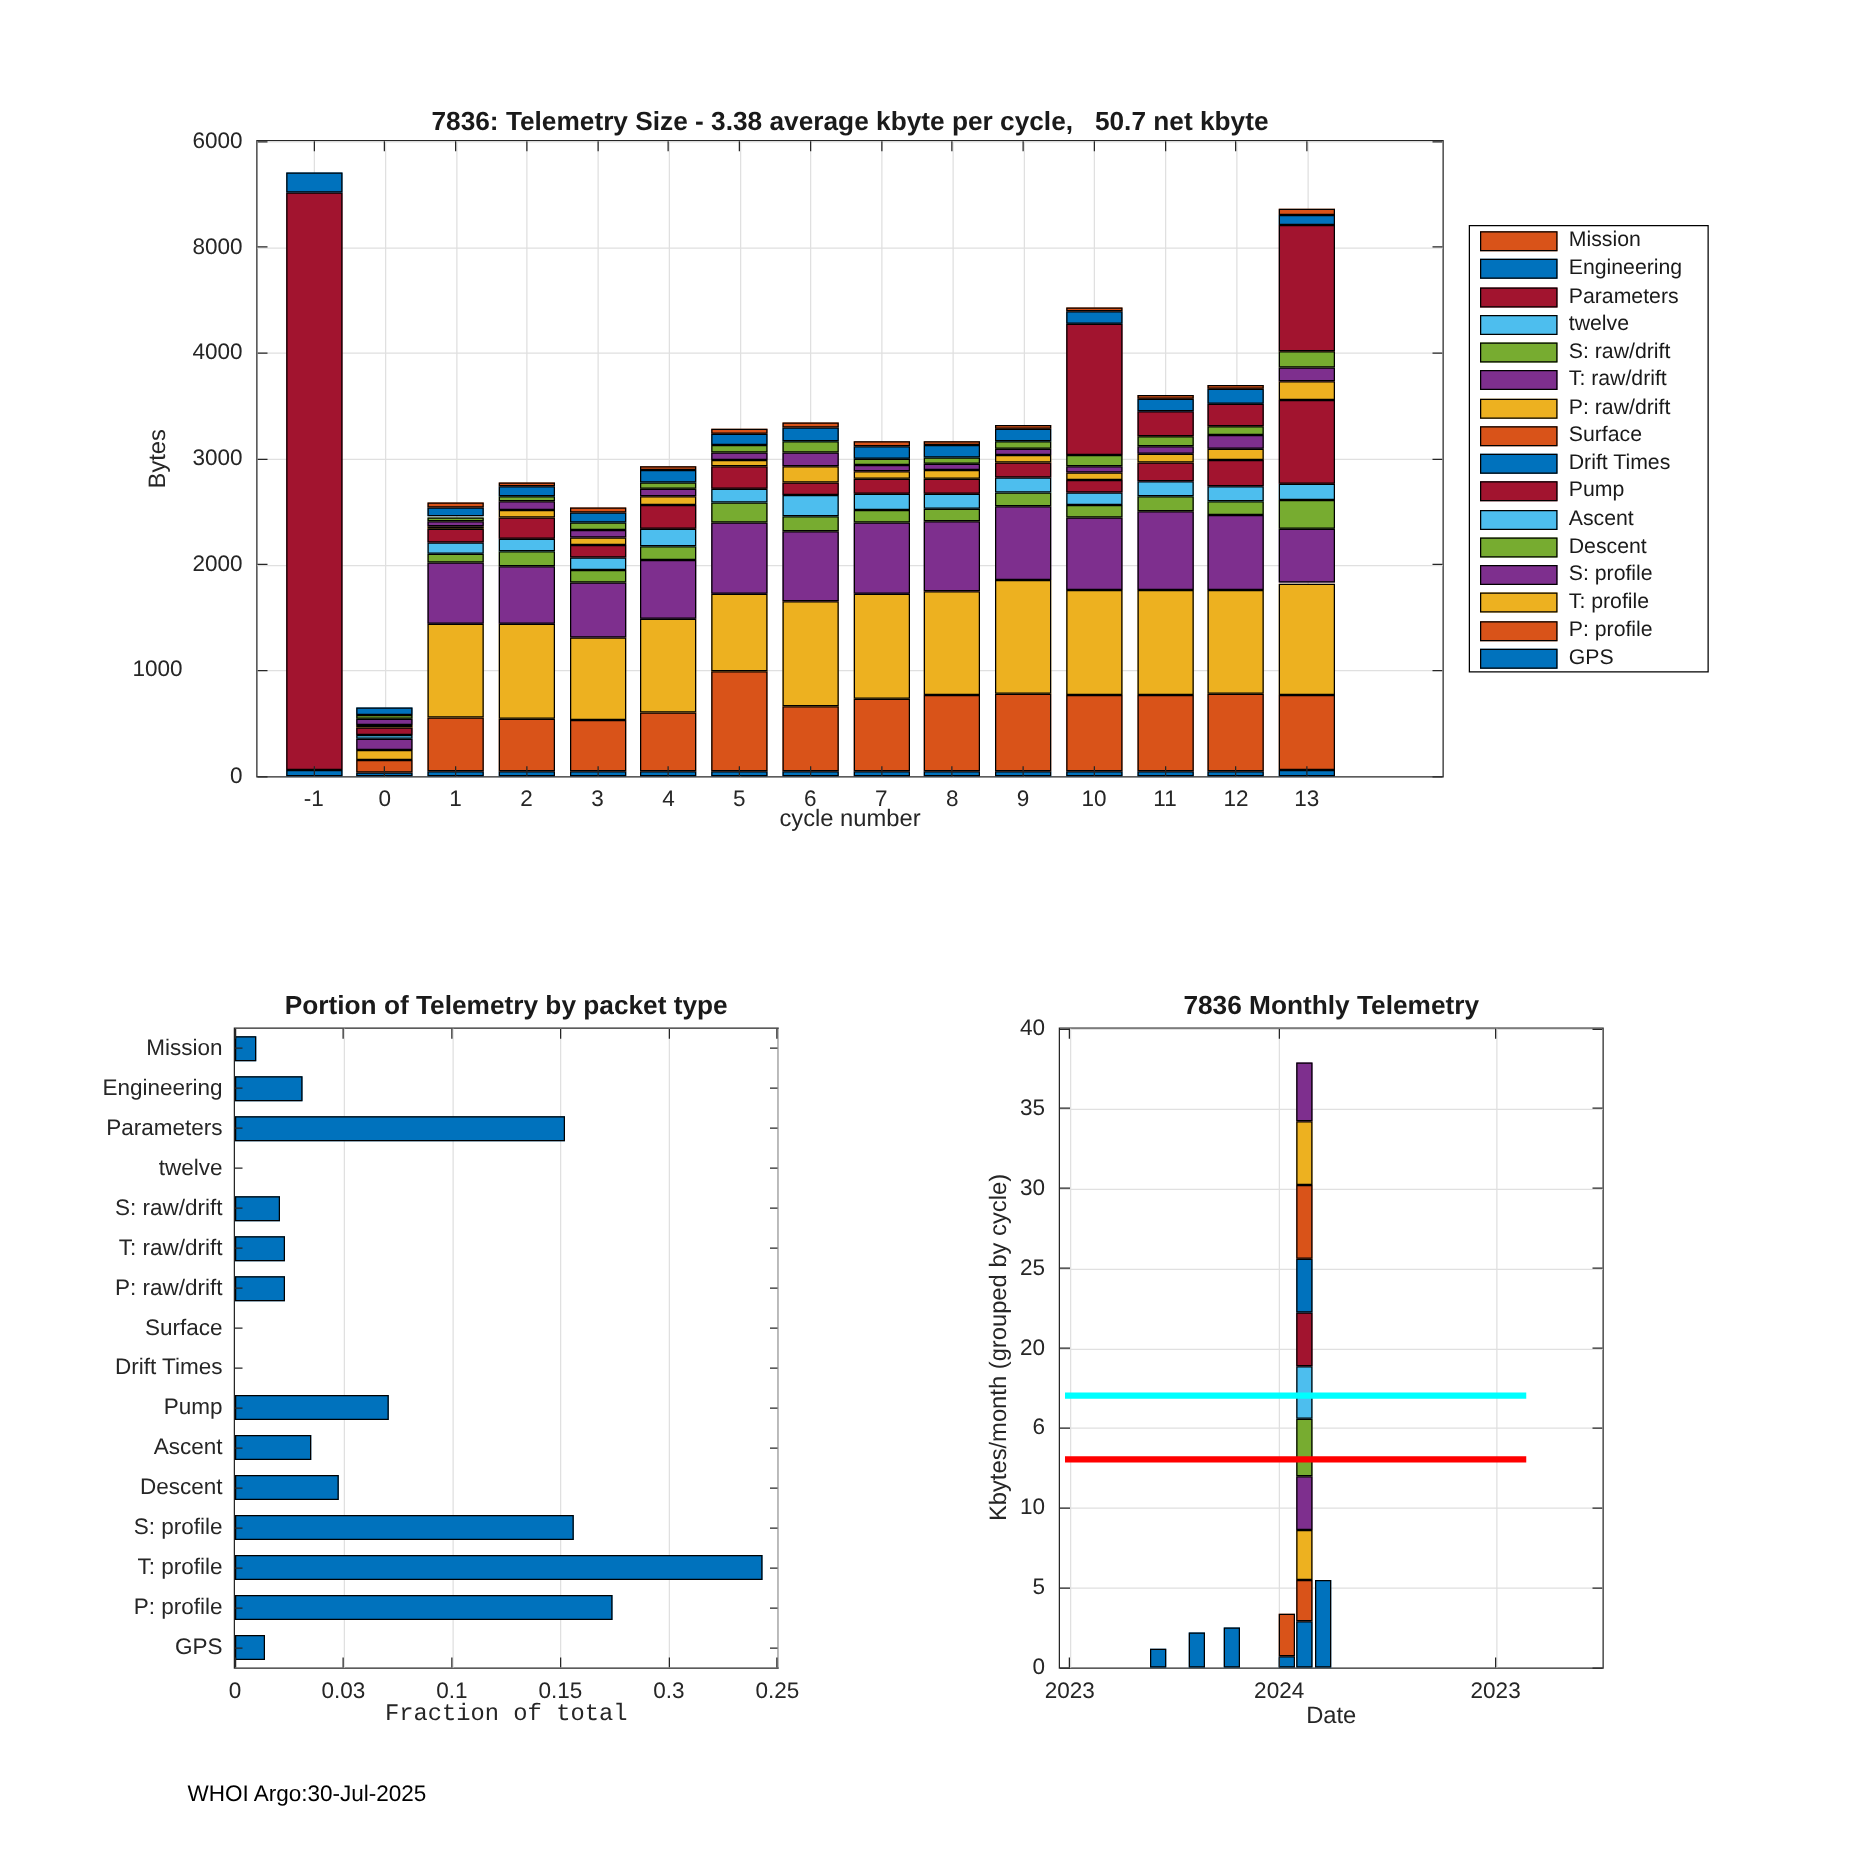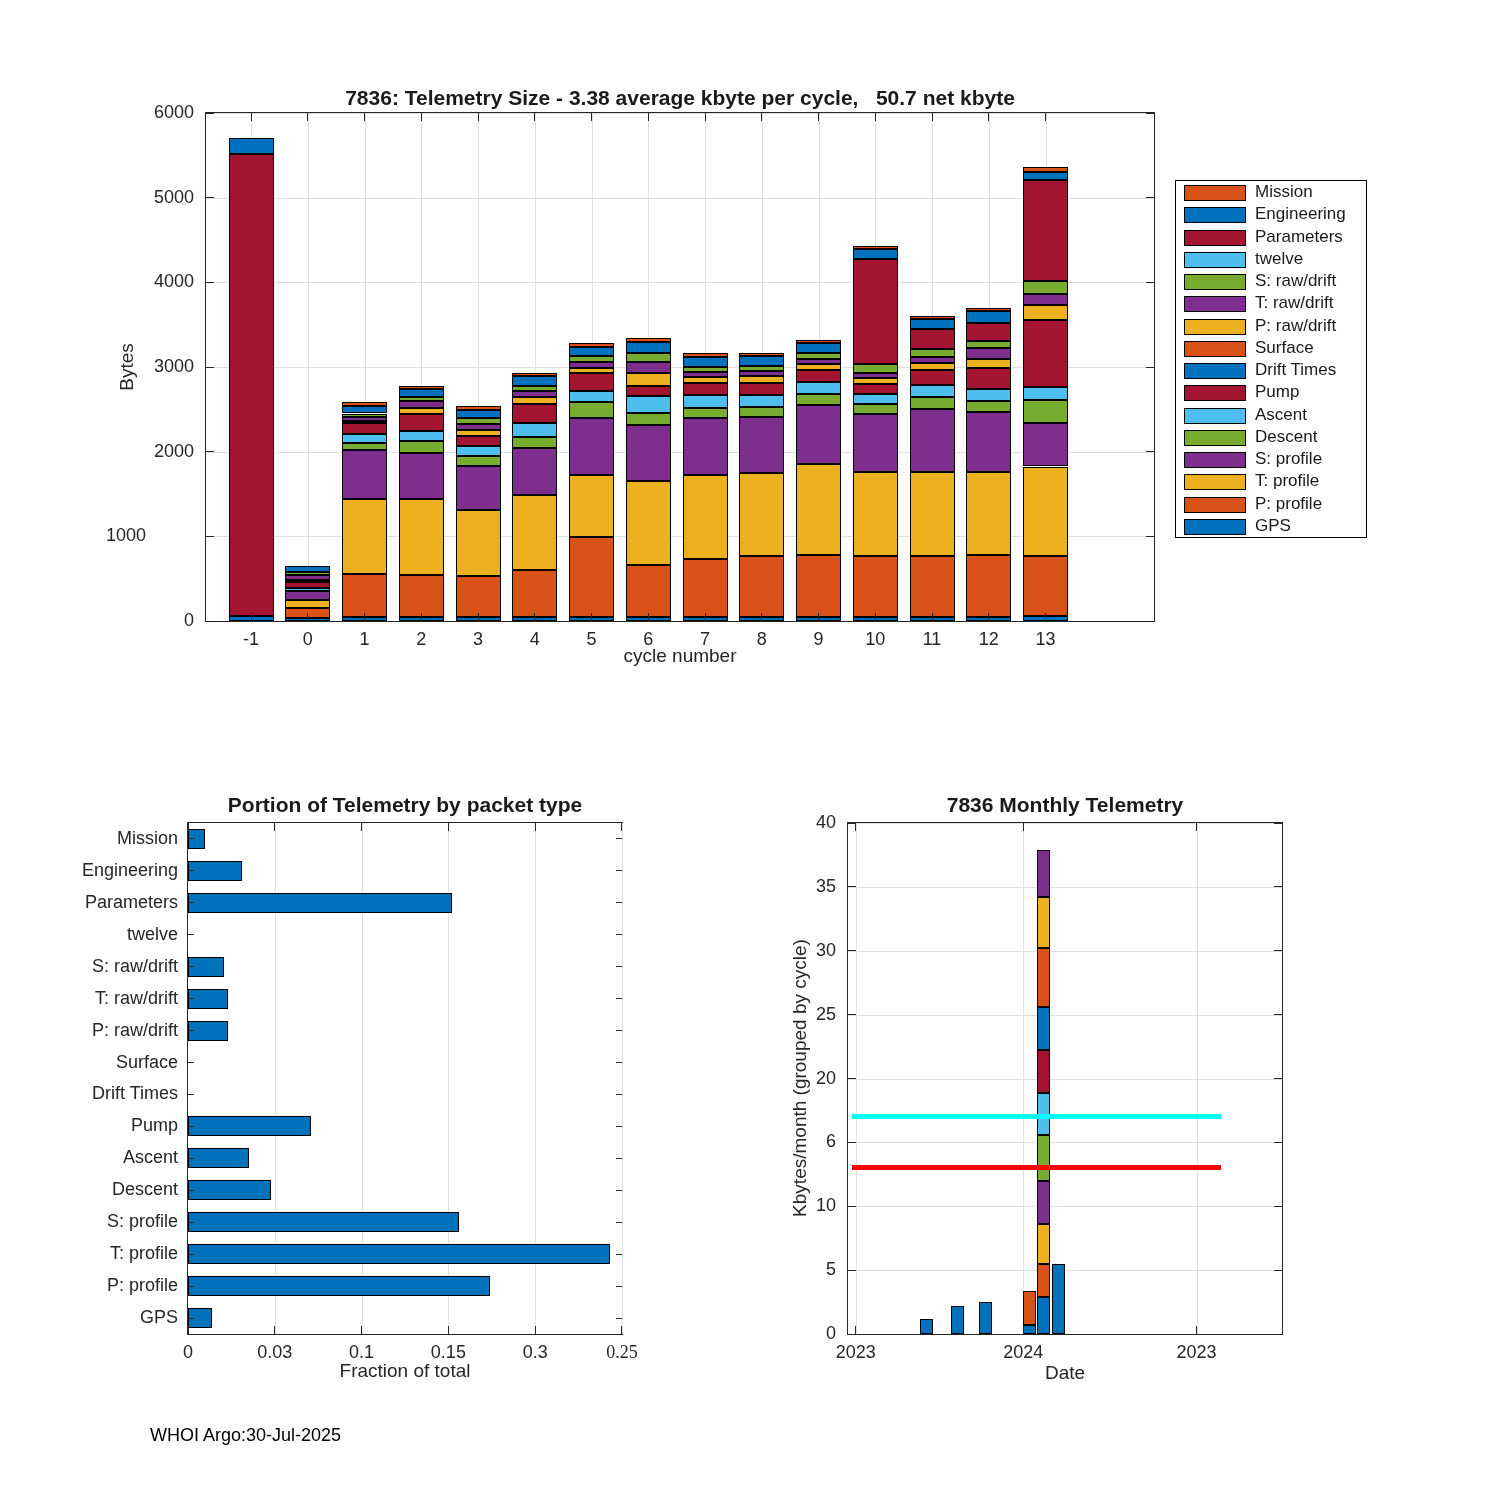--- a/index.html
+++ b/index.html
@@ -237,21 +237,21 @@
         <div class="tick" style="right: 0px; top: 338.167px; width: 8px; height: 1px;"></div>
         <div class="ticklab" style="right: 960px; top: 327.667px; text-align: right;">2000</div>
         <div class="tick" style="left: 0px; top: 253.5px; width: 8px; height: 1px;"></div>
         <div class="tick" style="right: 0px; top: 253.5px; width: 8px; height: 1px;"></div>
         <div class="ticklab" style="right: 960px; top: 243px; text-align: right;">3000</div>
         <div class="tick" style="left: 0px; top: 168.833px; width: 8px; height: 1px;"></div>
         <div class="tick" style="right: 0px; top: 168.833px; width: 8px; height: 1px;"></div>
         <div class="ticklab" style="right: 960px; top: 158.333px; text-align: right;">4000</div>
         <div class="tick" style="left: 0px; top: 84.1667px; width: 8px; height: 1px;"></div>
         <div class="tick" style="right: 0px; top: 84.1667px; width: 8px; height: 1px;"></div>
-        <div class="ticklab" style="right: 960px; top: 73.6667px; text-align: right;">5000</div>
+        <div class="ticklab" style="right: 960px; top: 73.6667px; text-align: right;">8000</div>
         <div class="tick" style="left: 0px; top: -0.5px; width: 8px; height: 1px;"></div>
         <div class="tick" style="right: 0px; top: -0.5px; width: 8px; height: 1px;"></div>
         <div class="ticklab" style="right: 960px; top: -11px; text-align: right;">6000</div>
         <div class="tick" style="left: 44.5px; bottom: 0px; width: 1px; height: 8px;"></div>
         <div class="tick" style="left: 44.5px; top: 0px; width: 1px; height: 8px;"></div>
         <div class="ticklab" style="left: 20px; top: 516px; width: 50px; text-align: center;">-1</div>
         <div class="tick" style="left: 101.25px; bottom: 0px; width: 1px; height: 8px;"></div>
         <div class="tick" style="left: 101.25px; top: 0px; width: 1px; height: 8px;"></div>
         <div class="ticklab" style="left: 76.75px; top: 516px; width: 50px; text-align: center;">0</div>
         <div class="tick" style="left: 158px; bottom: 0px; width: 1px; height: 8px;"></div>
@@ -357,21 +357,21 @@
         </div>
         <div class="entry" style="top: 334.75px; height: 22.25px;">
           <div class="swatch" style="background: rgb(0, 114, 189);"></div>
           <div class="lab">GPS</div>
         </div>
       </div>
   </div>
 
   <div>
     <div class="title" style="left:405px;top:793px;">Portion of Telemetry by packet type</div>
-    <div class="axlabel" style="left:405px;top:1360px;">Fraction of total</div>
+    <div class="axlabel" style="left:405px;top:1360px;font-family:Liberation Mono, monospace;">Fraction of total</div>
     <div class="plotbox" id="plot2" style="left:187px;top:822px;width:436px;height:513px;">
         <div class="gridv" style="left: 86.8px;"></div>
         <div class="gridv" style="left: 173.6px;"></div>
         <div class="gridv" style="left: 260.4px;"></div>
         <div class="gridv" style="left: 347.2px;"></div>
         <div class="gridv" style="left: 434px;"></div>
         <div class="seg" style="left: 0px; top: 5.96875px; width: 17.36px; height: 20px; background: rgb(0, 114, 189);"></div>
         <div class="tick" style="left: 0px; top: 15.4688px; width: 6px; height: 1px;"></div>
         <div class="tick" style="right: 0px; top: 15.4688px; width: 6px; height: 1px;"></div>
         <div class="catlab" style="right: 444px; top: 4.96875px; width: 120px;">Mission</div>
@@ -442,21 +442,21 @@
         <div class="tick" style="left: 173.1px; top: 0px; width: 1px; height: 8px;"></div>
         <div class="ticklab" style="left: 143.6px; top: 519px; width: 60px; text-align: center;">0.1</div>
         <div class="tick" style="left: 259.9px; bottom: 0px; width: 1px; height: 8px;"></div>
         <div class="tick" style="left: 259.9px; top: 0px; width: 1px; height: 8px;"></div>
         <div class="ticklab" style="left: 230.4px; top: 519px; width: 60px; text-align: center;">0.15</div>
         <div class="tick" style="left: 346.7px; bottom: 0px; width: 1px; height: 8px;"></div>
         <div class="tick" style="left: 346.7px; top: 0px; width: 1px; height: 8px;"></div>
         <div class="ticklab" style="left: 317.2px; top: 519px; width: 60px; text-align: center;">0.3</div>
         <div class="tick" style="left: 432.5px; bottom: 0px; width: 1px; height: 8px;"></div>
         <div class="tick" style="left: 432.5px; top: 0px; width: 1px; height: 8px;"></div>
-        <div class="ticklab" style="left: 404px; top: 519px; width: 60px; text-align: center; font-family: Liberation Serif, serif;">0.25</div>
+        <div class="ticklab" style="left: 404px; top: 519px; width: 60px; text-align: center;">0.25</div>
       </div>
   </div>
 
   <div>
     <div class="title" style="left:1065px;top:793px;">7836 Monthly Telemetry</div>
     <div class="ylabel" style="left:800px;top:1078px;">Kbytes/month (grouped by cycle)</div>
     <div class="axlabel" style="left:1065px;top:1362px;">Date</div>
     <div class="plotbox" id="plot3" style="left:847px;top:822px;width:436px;height:513px;">
         <div class="gridh" style="top: 447.125px;"></div>
         <div class="gridh" style="top: 383.25px;"></div>

